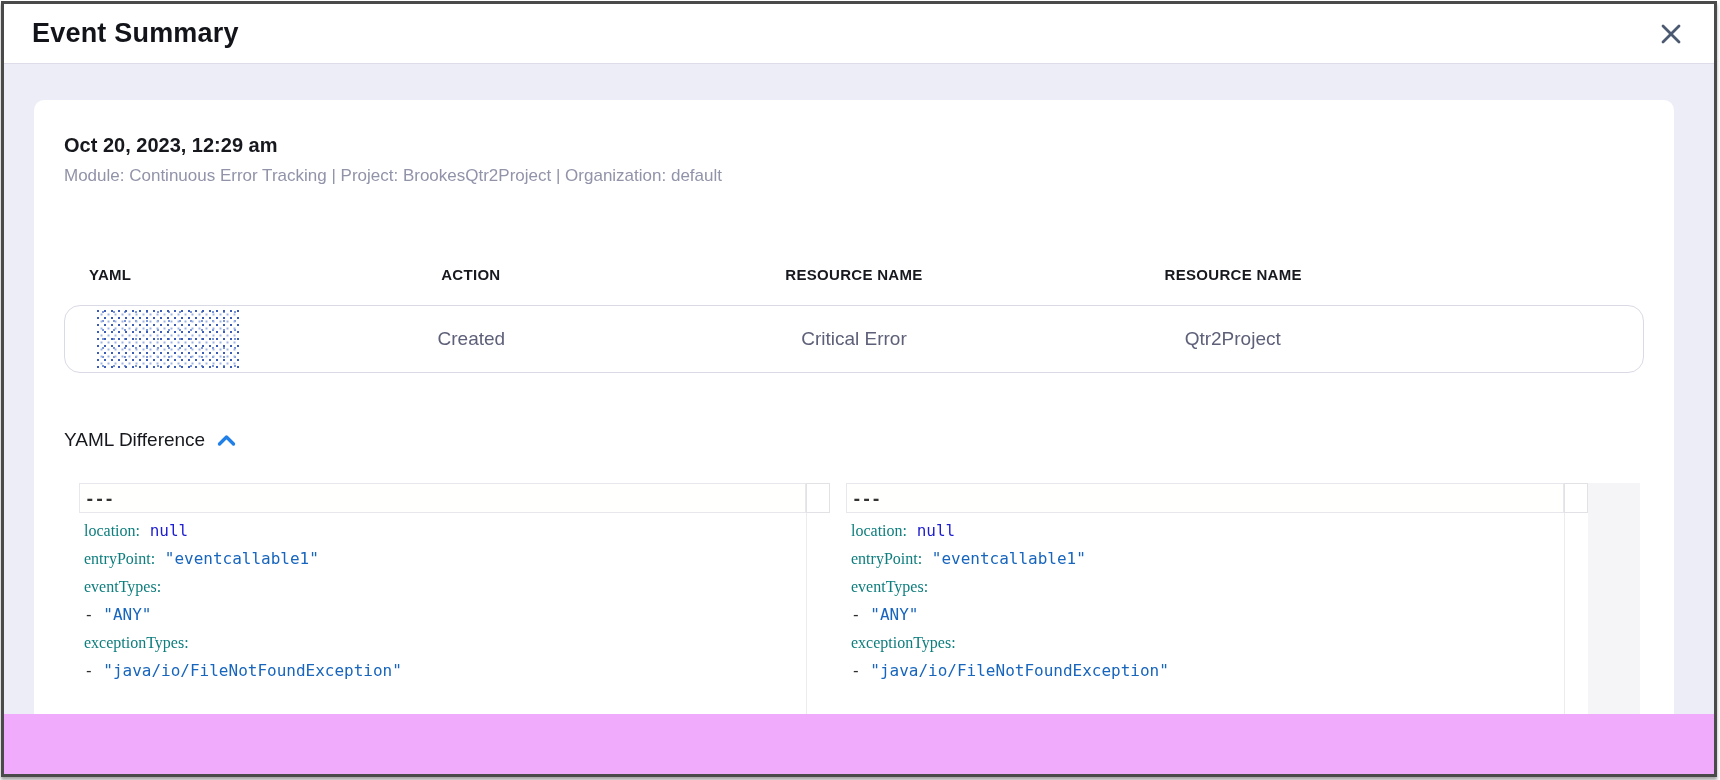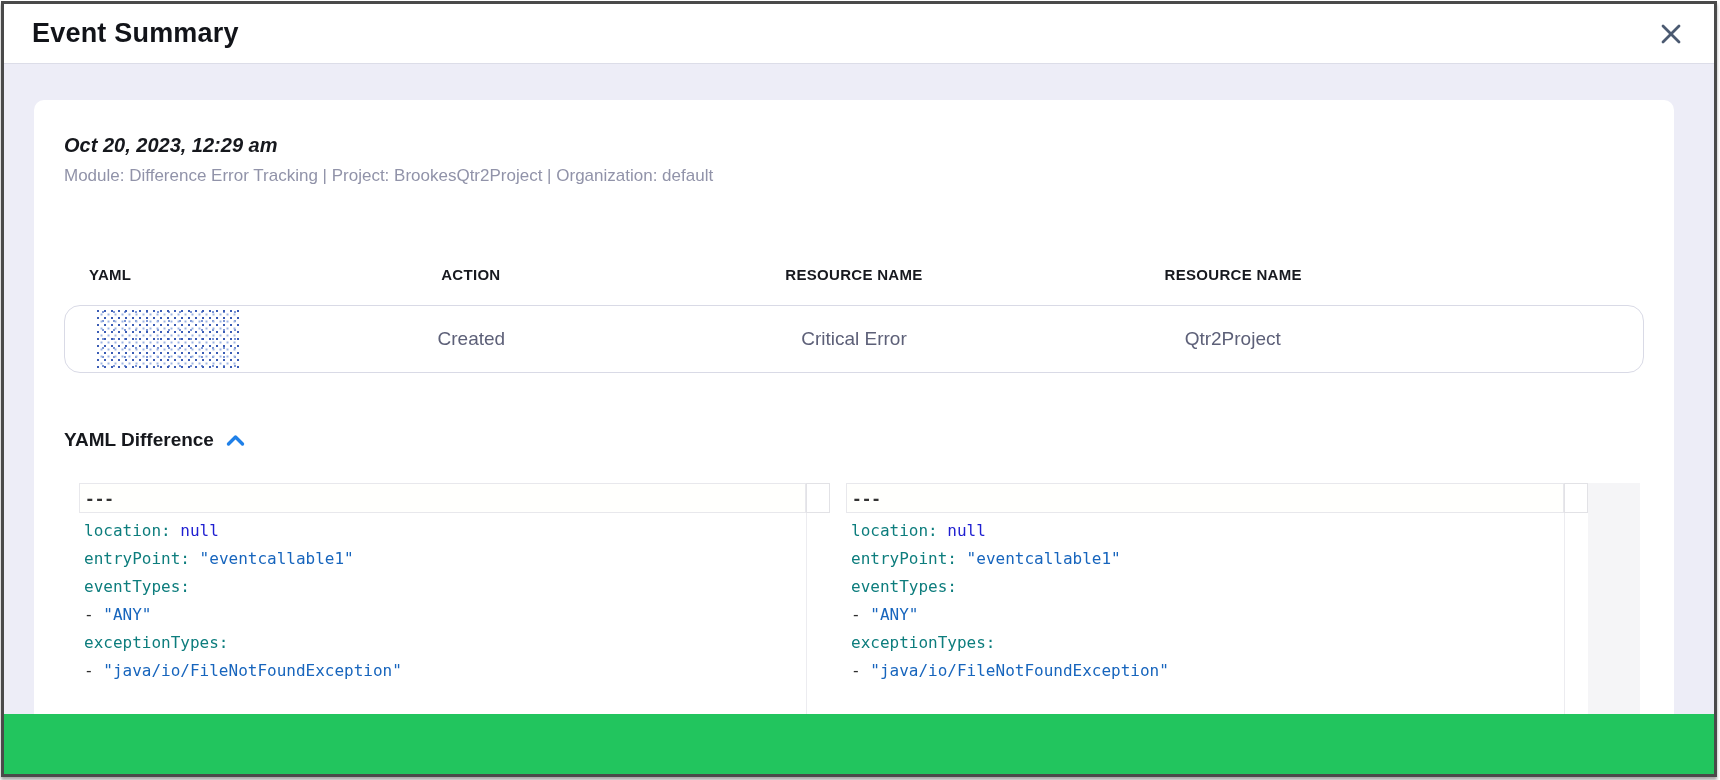--- a/index.html
+++ b/index.html
@@ -1,20 +1,20 @@
 <!DOCTYPE html>
 <html><head>
 <meta charset="utf-8">
 <style>
   * { margin:0; padding:0; box-sizing:border-box; }
   html,body { width:1720px; height:780px; background:#fff; font-family:"Liberation Sans", sans-serif; }
 
   .frame {
     position:absolute; left:1px; top:1px; width:1716px; height:776px;
-    border:3px solid #4a4a4a; background:#22c55e; overflow:hidden;
+    border:3px solid #4a4a4a; background:#f0abfc; overflow:hidden;
     box-shadow:0 3px 3px rgba(0,0,0,.35);
   }
 
   
   .modal-header {
     height:60px; background:#fff; border-bottom:1px solid #dcdde8;
     display:flex; align-items:center; padding:0 26px 0 28px;
   }
   .modal-title { font-size:27px; font-weight:700; color:#121419; letter-spacing:.2px; }
   .close-btn {
@@ -24,21 +24,21 @@
   .close-btn svg { stroke:#4b5a71; stroke-width:2.8; stroke-linecap:round; }
 
   
   .modal-body {
     height:650px; background:#ededf7; padding:36px 40px 0 30px; overflow:hidden;
   }
   .card {
     background:#fff; border-radius:10px; padding:34px 30px 0 30px; height:900px;
   }
 
-  .event-date { font-size:20px; font-weight:700; color:#16181d;font-style:italic; }
+  .event-date { font-size:20px; font-weight:700; color:#16181d; }
   .event-meta { margin-top:9px; font-size:17px; color:#9193a9; }
 
   
   .tbl-grid { display:grid; grid-template-columns:13.5% 24.5% 24% 24% 14%; align-items:center; }
   .tbl-head { margin-top:80px; }
   .tbl-head .th { font-size:15px; font-weight:700; color:#17191f; letter-spacing:.3px; text-align:center; }
   .tbl-head .th.first { text-align:left; padding-left:25px; }
   .tbl-row {
     margin-top:22px; height:68px; border:1px solid #d9dae6; border-radius:16px; background:#fff;
   }
@@ -48,37 +48,37 @@
     background-image:
       radial-gradient(circle at 1.2px 1.2px, #3a5cb5 1px, transparent 1.3px),
       radial-gradient(circle at 1.2px 1.2px, #9db4e3 1px, transparent 1.3px),
       radial-gradient(circle at 1.2px 1.2px, #7d97d6 1px, transparent 1.3px);
     background-size:7px 7px, 7px 7px, 11px 9px;
     background-position:0 0, 3.5px 3.5px, 5px 1px;
   }
 
   
   .yaml-head { margin-top:56px; display:flex; align-items:center; gap:12px; cursor:pointer; width:260px; }
-  .yaml-label { font-size:19px; font-weight:700; color:#16181d; }
+  .yaml-label { font-size:19px; font-weight:400; color:#16181d; }
   .yaml-head svg { stroke:#2080e8; stroke-width:3.4; fill:none; stroke-linecap:round; stroke-linejoin:round; }
 
   
   .diff { margin:32px 0 0 15px; display:flex; height:246px; }
   .pane { display:flex; background:#fff; }
   .code-col { font-family:"DejaVu Sans Mono","Liberation Mono",monospace; font-size:16px; color:#2e2e2e; }
   .pane-left .code-col  { width:727px; }
   .pane-right .code-col { width:718px; }
   .doc-start-row {
     height:30px; border:1px solid #e8e8ec; background:#fffffd;
     display:flex; align-items:center; padding-left:5px;
     font-weight:600; color:#333;
   }
   .code-lines { margin-top:4px; padding-left:5px; }
   .code-line { height:28px; line-height:28px; white-space:pre; }
-  .tok-key   { color:#0d7d7d; }
+  .tok-key   { color:#0d7d7d;font-family:Liberation Serif, serif; }
   .tok-str   { color:#1765bd; }
   .tok-kw    { color:#1f1fd1; }
   .tok-plain { color:#2e2e2e; }
   .gutter { width:24px; border-left:1px solid #ececf0; position:relative; }
   .scroll-thumb {
     position:absolute; top:0; left:-1px; width:24px; height:30px;
     background:#fff; border:1px solid #e2e2e6;
   }
   .pane-gap { width:16px; }
   .right-strip { width:52px; background:#f5f5f7; }
@@ -95,21 +95,21 @@
         <line x1="3" y1="3" x2="19" y2="19"></line>
         <line x1="19" y1="3" x2="3" y2="19"></line>
       </svg>
     </button>
   </div>
 
   <div class="modal-body">
     <div class="card">
 
       <div class="event-date">Oct 20, 2023, 12:29 am</div>
-      <div class="event-meta">Module: Difference Error Tracking | Project: BrookesQtr2Project | Organization: default</div>
+      <div class="event-meta">Module: Continuous Error Tracking | Project: BrookesQtr2Project | Organization: default</div>
 
       <div class="tbl-grid tbl-head">
         <div class="th first">YAML</div>
         <div class="th">ACTION</div>
         <div class="th">RESOURCE NAME</div>
         <div class="th">RESOURCE NAME</div>
         <div class="th"></div>
       </div>
 
       <div class="tbl-grid tbl-row">

